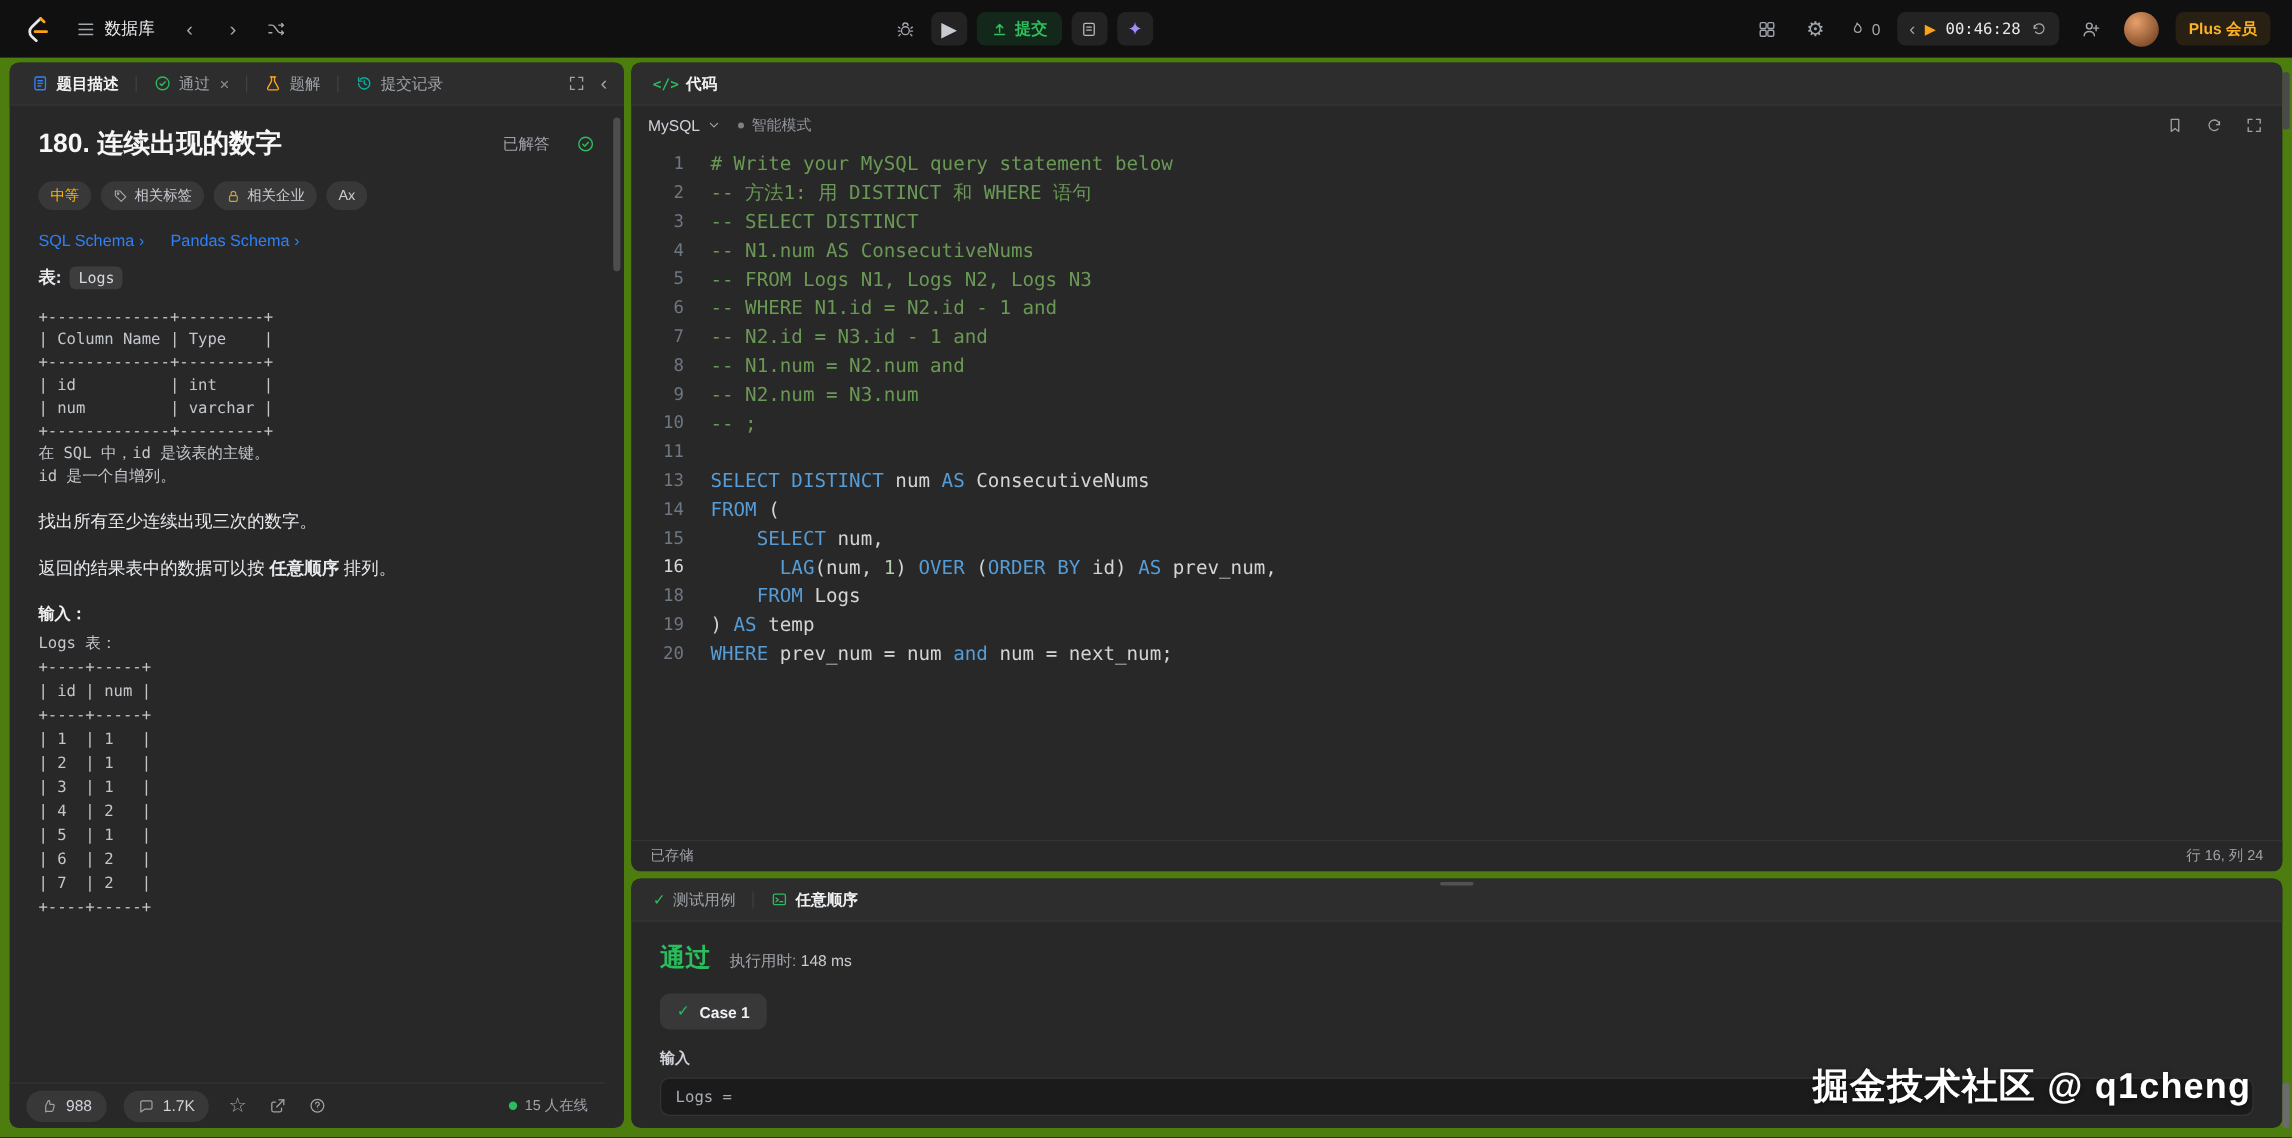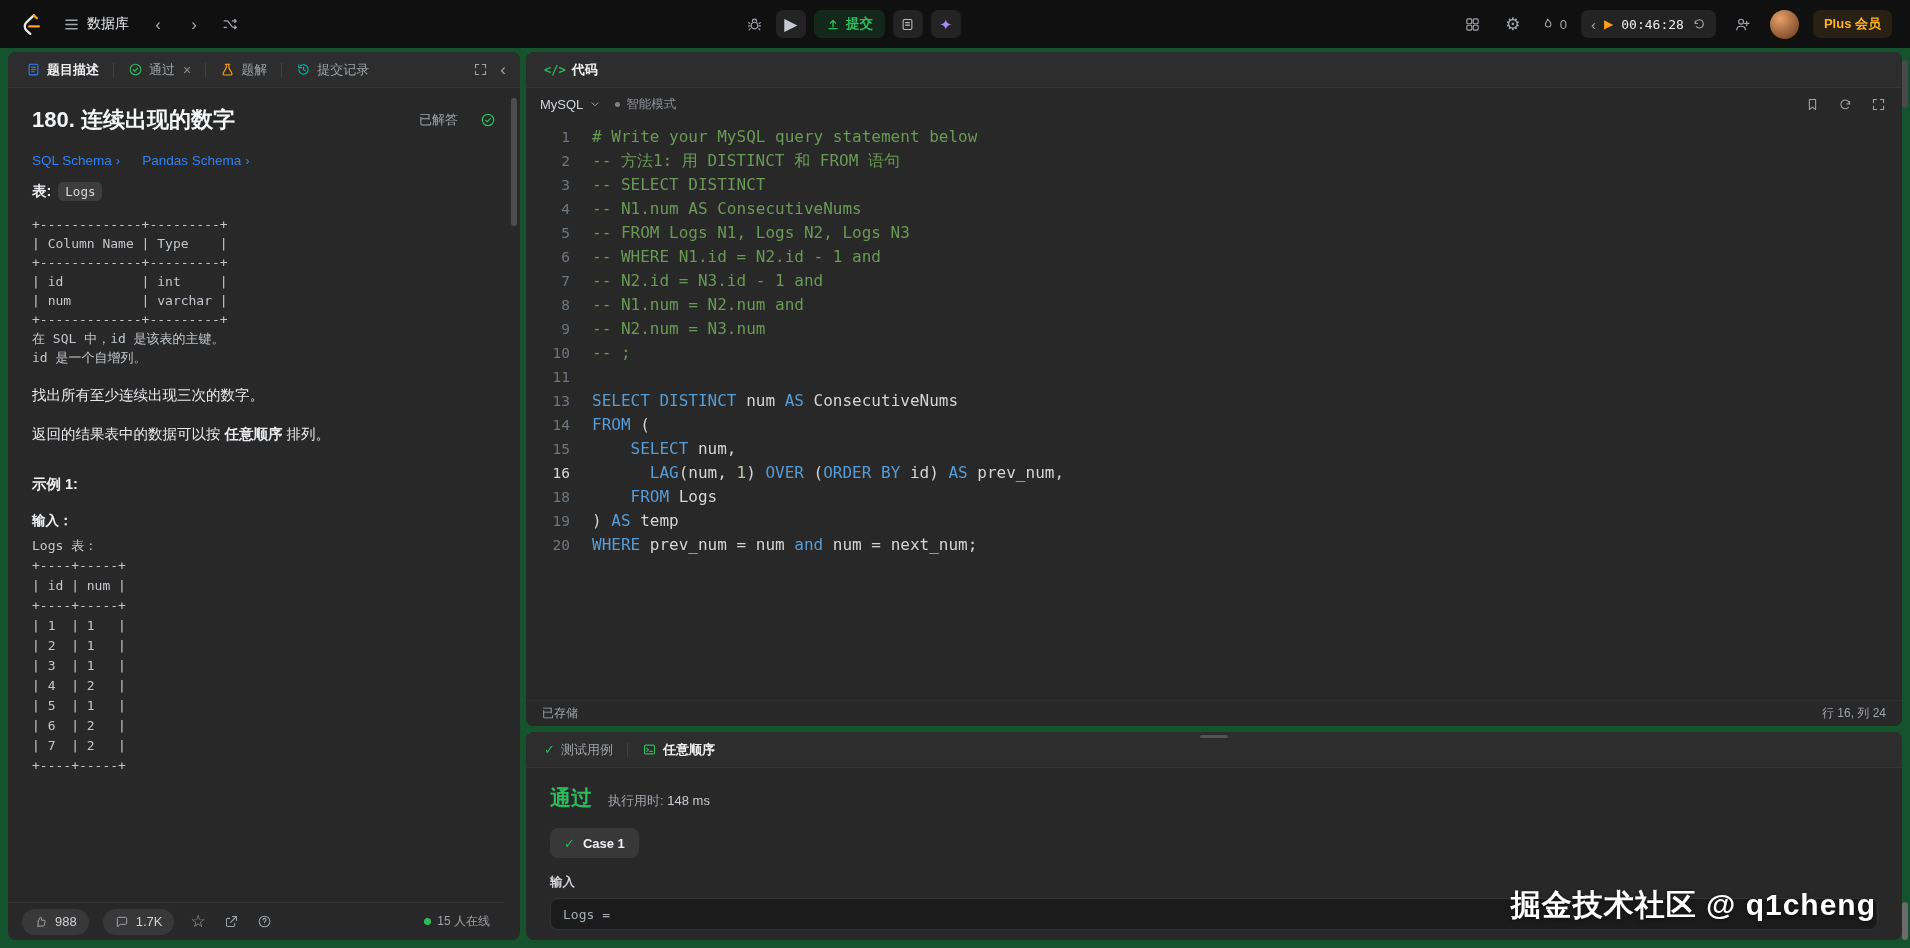--- a/index.html
+++ b/index.html
@@ -1,18 +1,18 @@
 <!DOCTYPE html>
 <html><head>
 <meta charset="utf-8">
 <style>
   * { margin:0; padding:0; box-sizing:border-box; }
   html,body { width:1910px; height:948px; overflow:hidden; }
   body { background:#101010; font-family:"Liberation Sans","DejaVu Sans",sans-serif; color:#eff1f6; }
-  .app { position:relative; width:1910px; height:948px; background:#14532d; }
+  .app { position:relative; width:1910px; height:948px; background:#4d7c0f; }
 
   
   .topbar { position:absolute; top:0; left:0; right:0; height:48px; display:flex; align-items:center; justify-content:space-between; padding:0 18px; background:#101010; }
   .tb-group { display:flex; align-items:center; }
   .tb-left { gap:10px; }
   .tb-center { gap:8px; }
   .tb-right { gap:14px; }
   .logo { display:inline-flex; margin-right:4px; }
   .tb-btn { display:flex; align-items:center; gap:7px; background:none; border:none; color:#e8eaed; font-size:14px; cursor:pointer; font-family:inherit; padding:6px 6px; border-radius:6px; }
   .tb-btn .ic { color:#a2a6ad; display:inline-flex; }
@@ -283,20 +283,42 @@
           <span>已解答</span>
           <span class="ic">
             <svg viewBox="0 0 24 24" width="16" height="16" fill="none" stroke="#2cbb5d" stroke-width="1.8" stroke-linecap="round" stroke-linejoin="round">
               <circle cx="12" cy="12" r="8.5"></circle>
                 <path d="M8.5 12.4l2.4 2.4 4.6-5"></path>
             </svg>
           </span>
         </div>
       </div>
 
+      <div class="badge-row">
+        <button class="chip medium">中等</button>
+        <button class="chip">
+          <span class="ic">
+            <svg viewBox="0 0 24 24" width="13" height="13" fill="none" stroke="currentColor" stroke-width="1.8" stroke-linejoin="round">
+              <path d="M4 4h7l9 9-7 7-9-9z"></path>
+                <circle cx="8.2" cy="8.2" r="1.2" fill="currentColor"></circle>
+            </svg>
+          </span>
+          <span>相关标签</span>
+        </button>
+        <button class="chip">
+          <span class="ic">
+            <svg viewBox="0 0 24 24" width="13" height="13" fill="none" stroke="#c9a23a" stroke-width="1.8">
+              <rect x="6" y="11" width="12" height="9" rx="2"></rect>
+                <path d="M8.5 11V8a3.5 3.5 0 0 1 7 0v3"></path>
+            </svg>
+          </span>
+          <span>相关企业</span>
+        </button>
+        <button class="chip">Ax</button>
+      </div>
 
       <div class="schema-links">
         <button class="slink">
           <span>SQL Schema</span>
           <span class="uni" style="font-size:13px">›</span>
         </button>
         <button class="slink">
           <span>Pandas Schema</span>
           <span class="uni" style="font-size:13px">›</span>
         </button>
@@ -312,21 +334,20 @@
 +-------------+---------+
 | id          | int     |
 | num         | varchar |
 +-------------+---------+
 在 SQL 中，id 是该表的主键。
 id 是一个自增列。</pre>
 
       <p class="lp-p">找出所有至少连续出现三次的数字。</p>
       <p class="lp-p"><span>返回的结果表中的数据可以按 </span><b>任意顺序</b><span> 排列。</span></p>
 
-      <div class="lp-strong">示例 1:</div>
 
       <div class="example-block">
         <div class="in-label">输入：</div>
         <pre class="mono">Logs 表：
 +----+-----+
 | id | num |
 +----+-----+
 | 1  | 1   |
 | 2  | 1   |
 | 3  | 1   |
@@ -420,21 +441,21 @@
     </div>
 
     <div class="cp-code">
       <div>
           <div class="code-line">
             <span class="ln">1</span>
             <span class="lc"><span class="cm"># Write your MySQL query statement below</span></span>
           </div>
           <div class="code-line">
             <span class="ln">2</span>
-            <span class="lc"><span class="cm">-- 方法1: 用 DISTINCT 和 FROM 语句</span></span>
+            <span class="lc"><span class="cm">-- 方法1: 用 DISTINCT 和 WHERE 语句</span></span>
           </div>
           <div class="code-line">
             <span class="ln">3</span>
             <span class="lc"><span class="cm">-- SELECT DISTINCT</span></span>
           </div>
           <div class="code-line">
             <span class="ln">4</span>
             <span class="lc"><span class="cm">-- N1.num AS ConsecutiveNums</span></span>
           </div>
           <div class="code-line">

